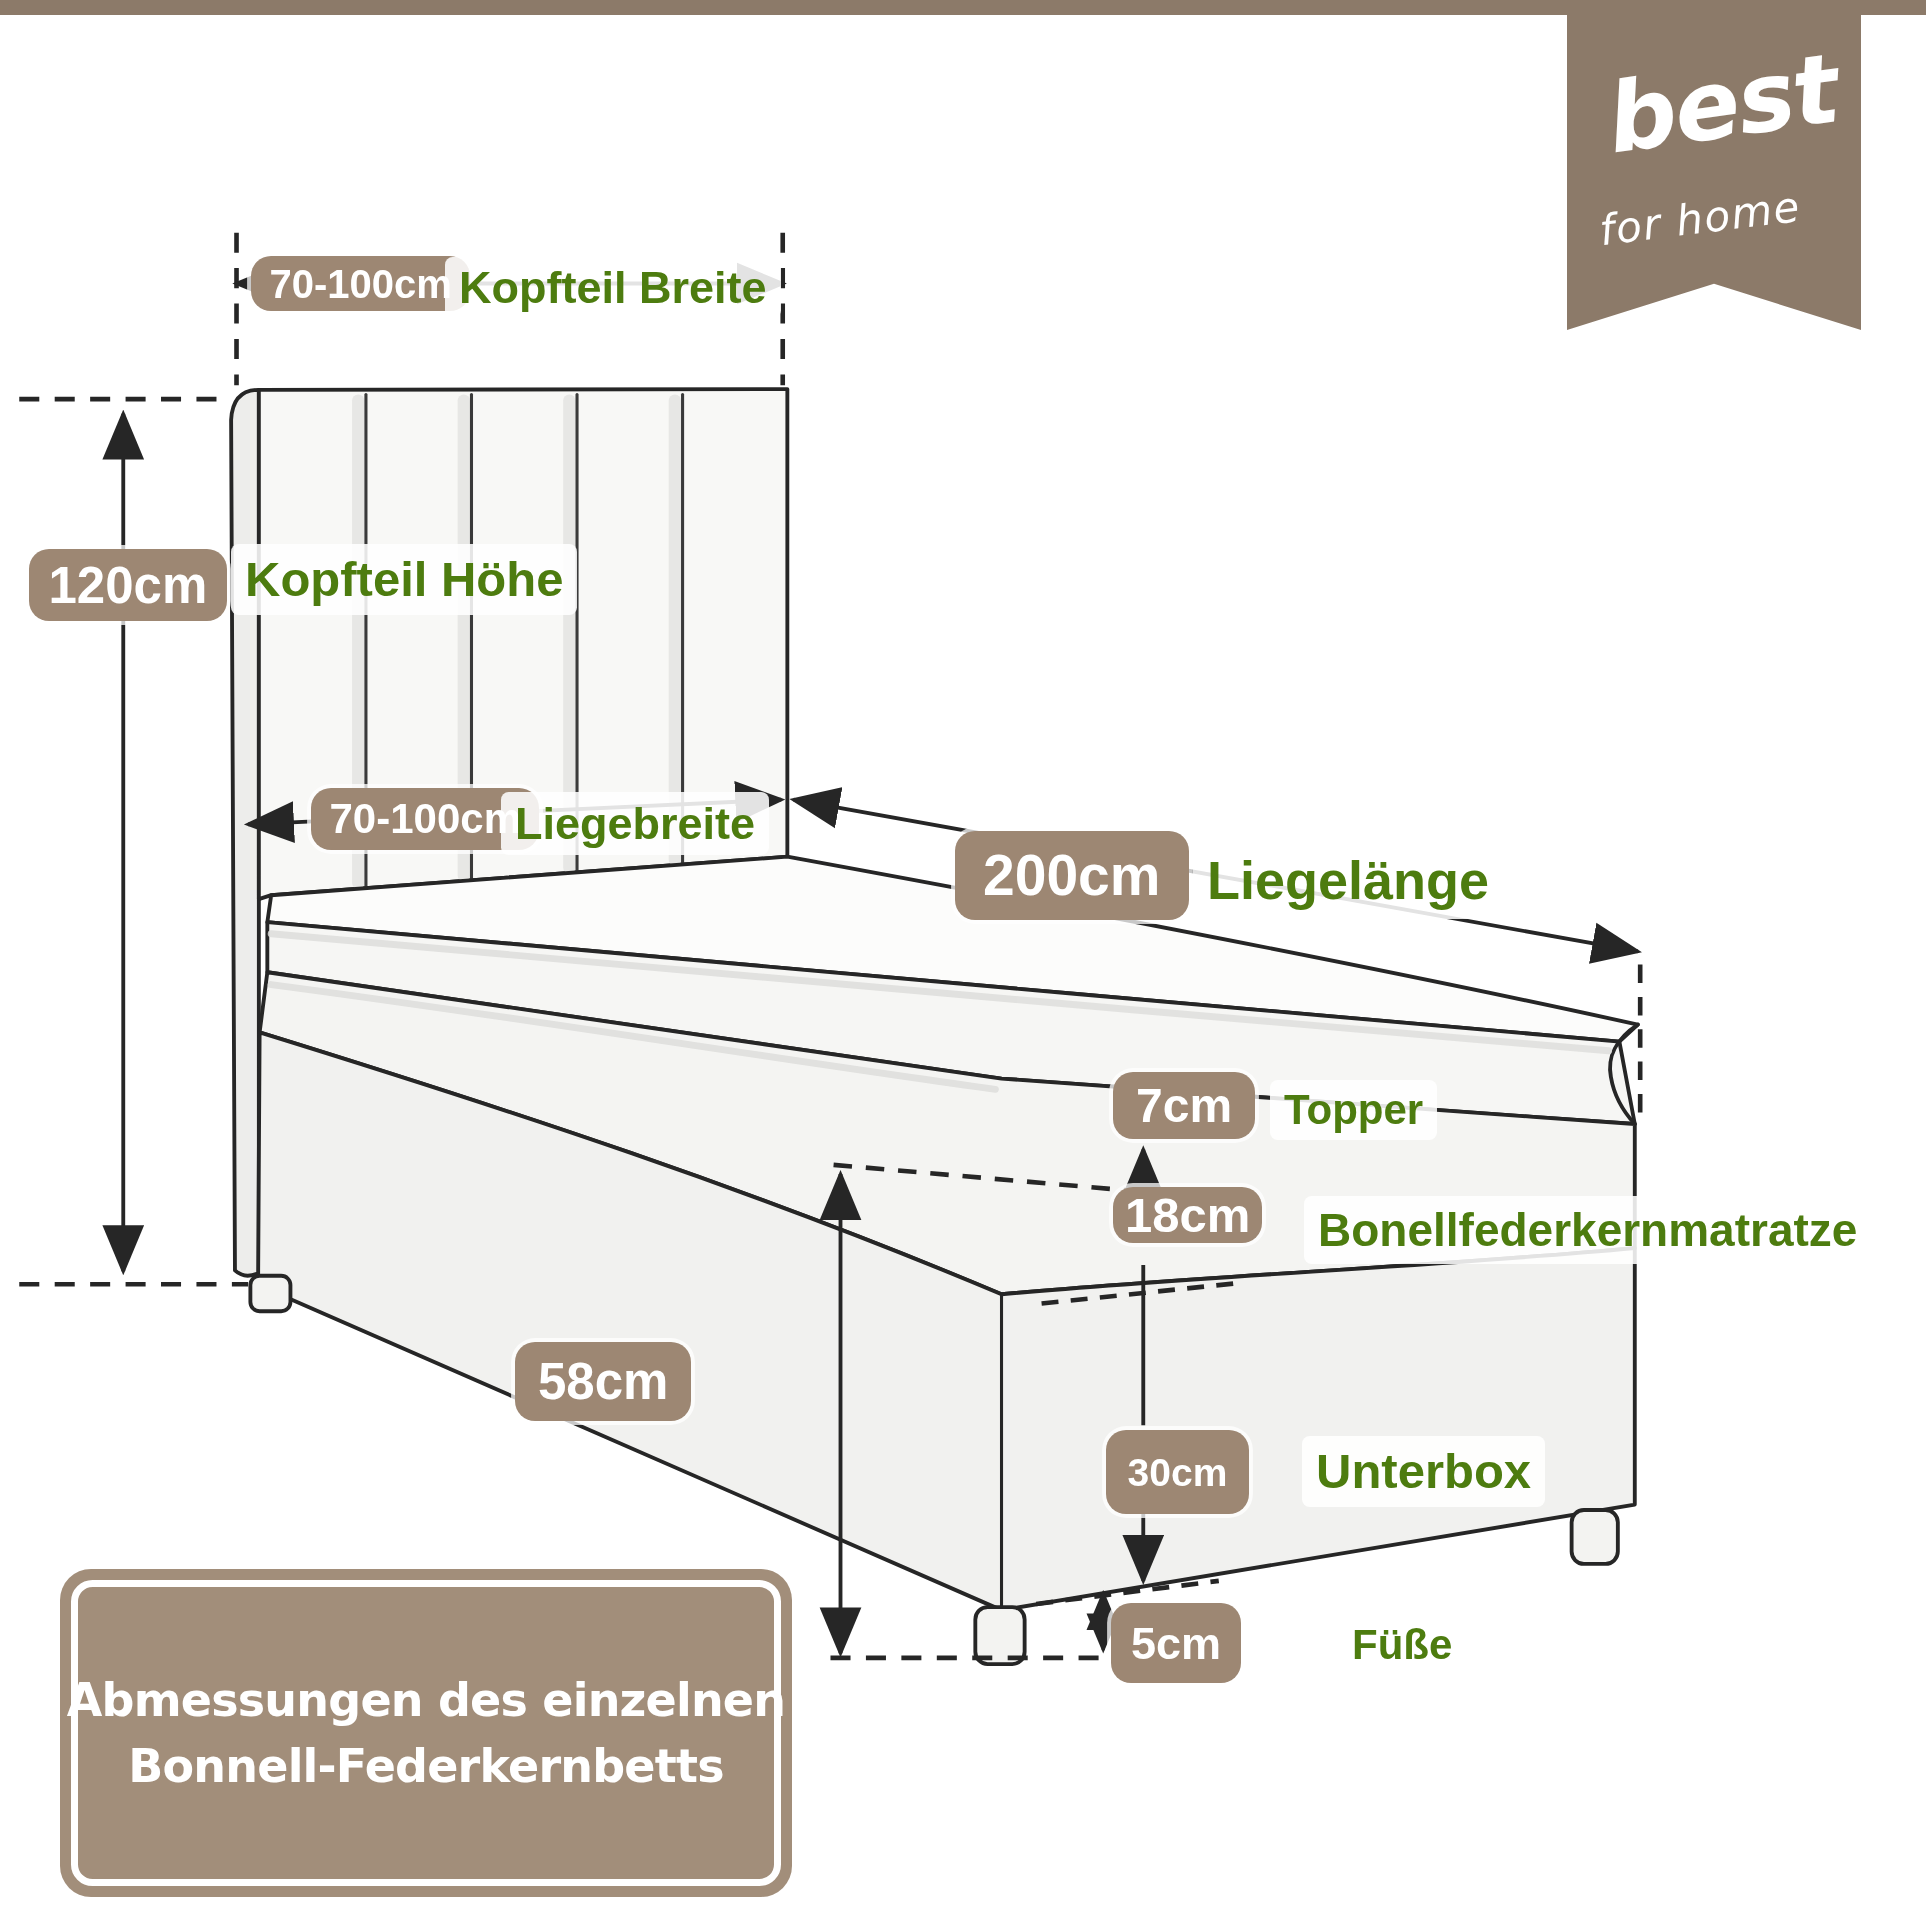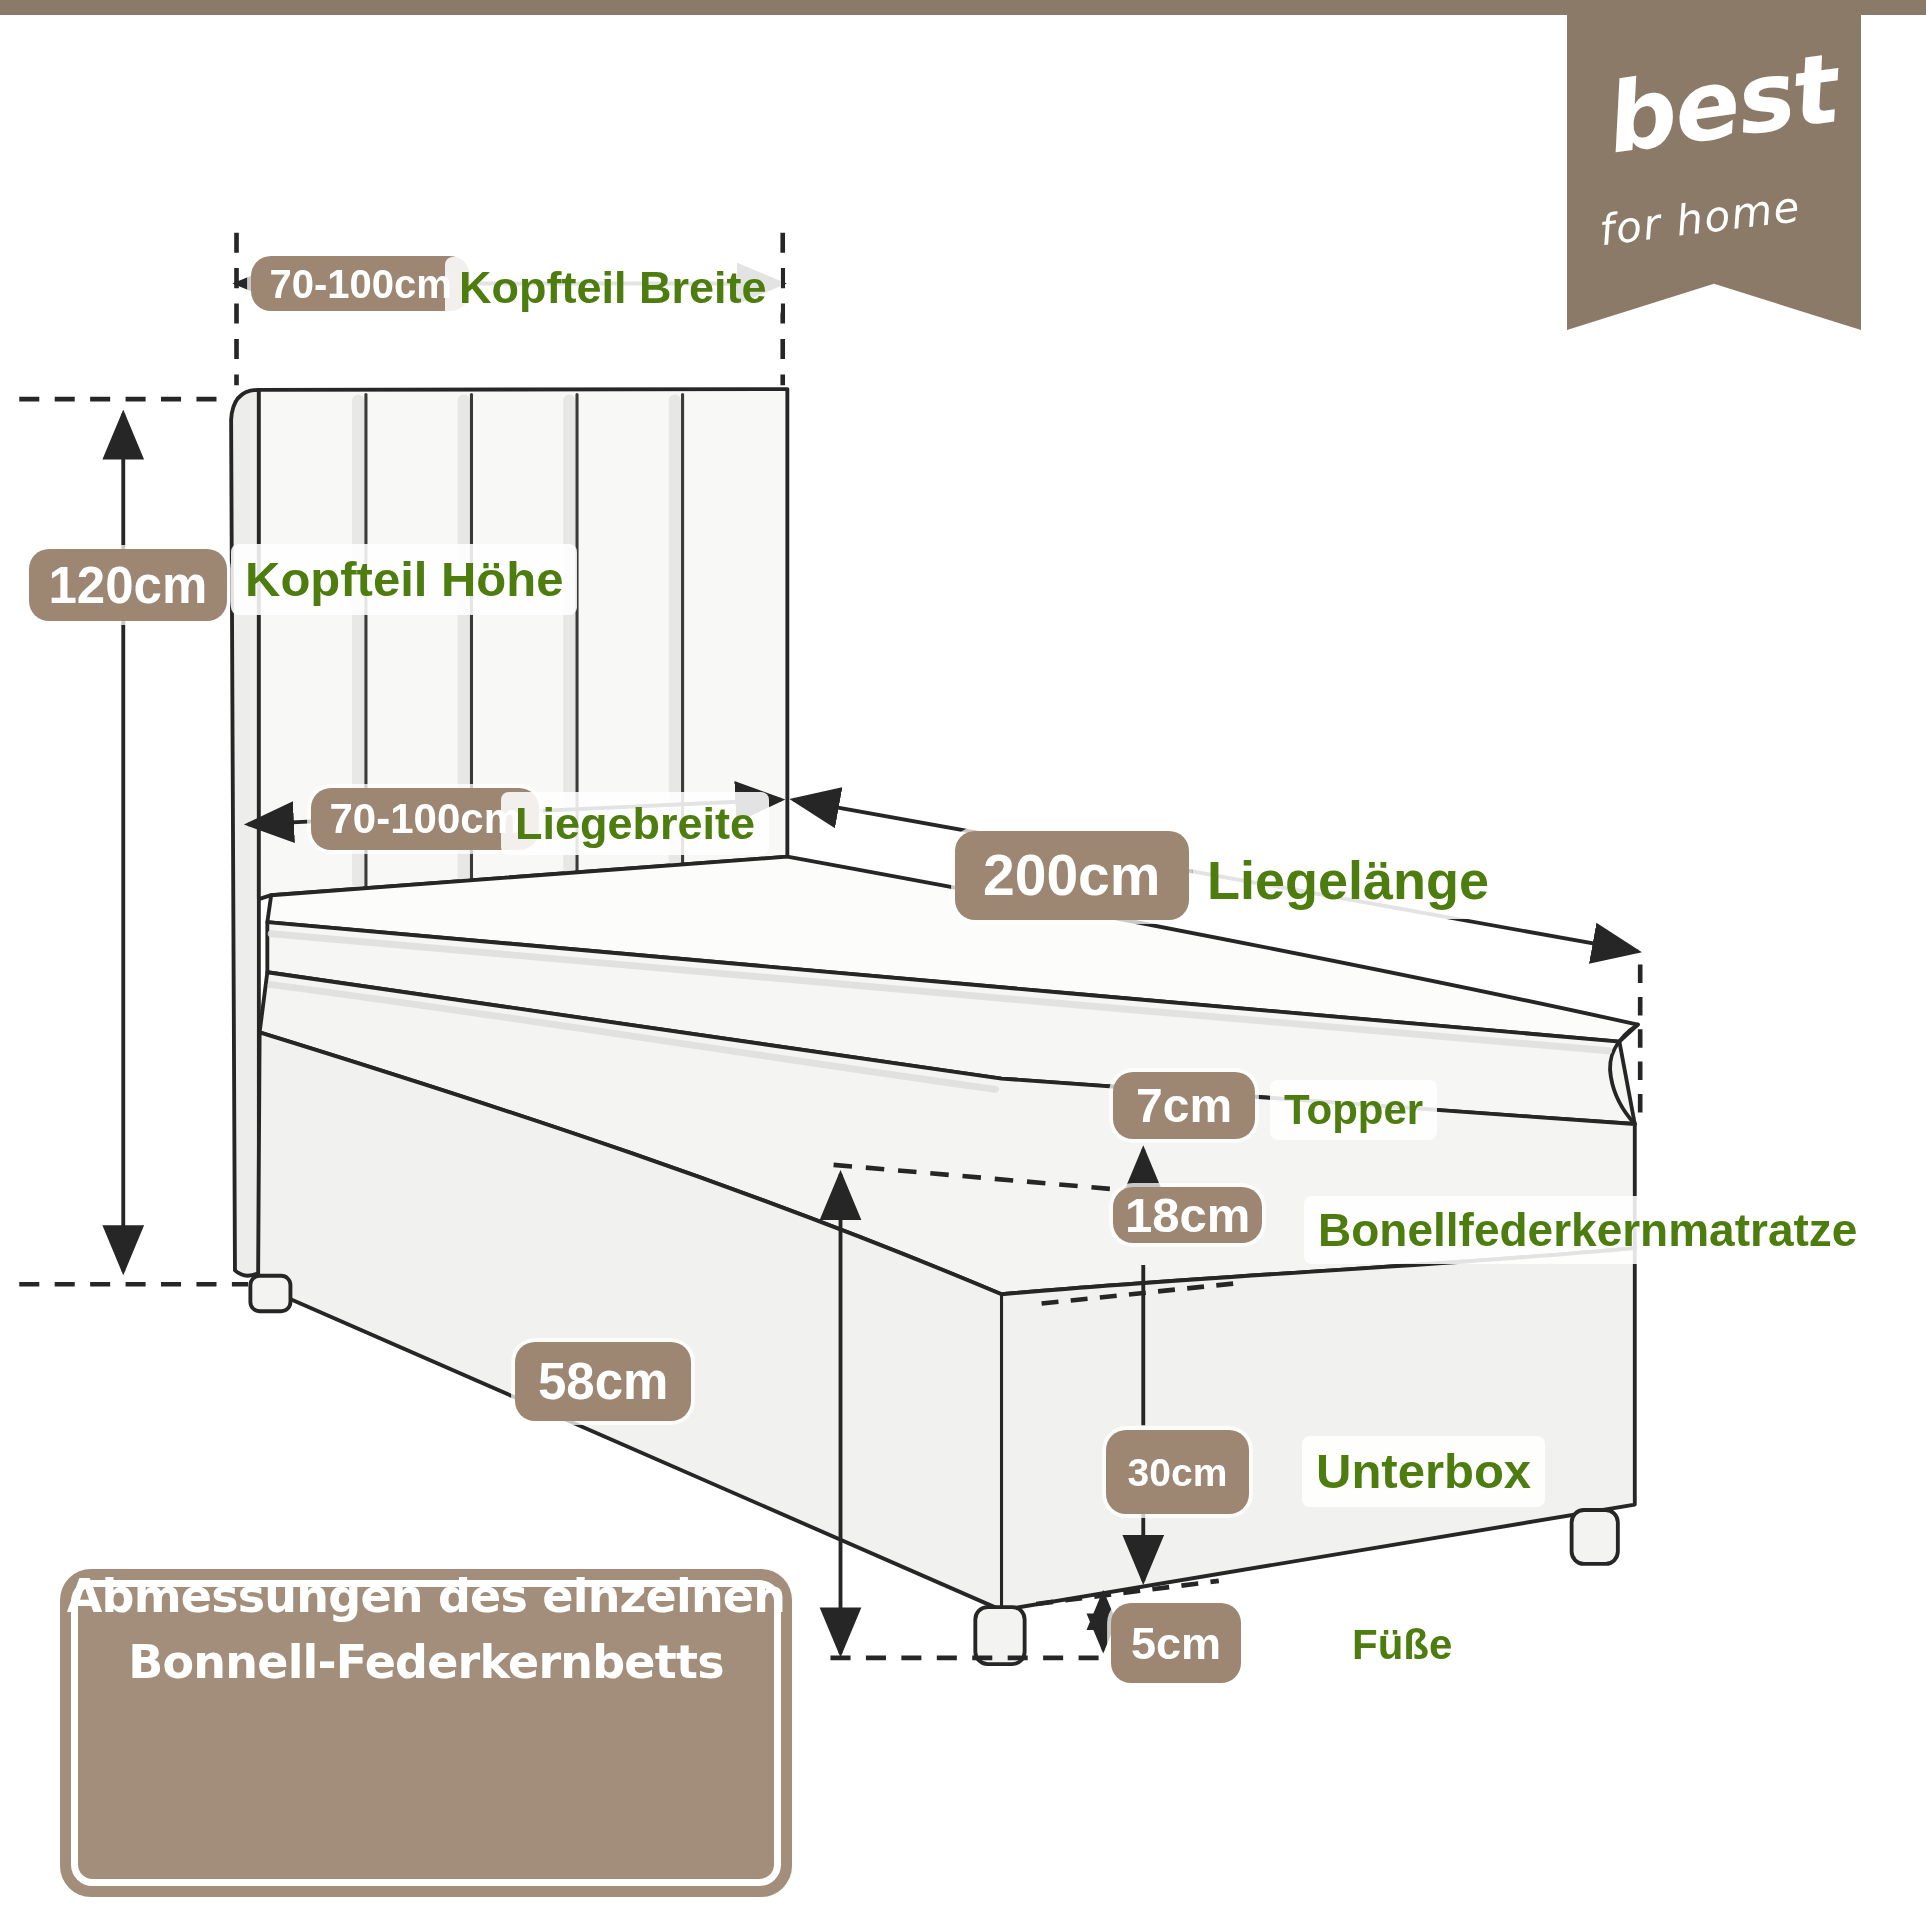--- a/index.html
+++ b/index.html
@@ -49,21 +49,21 @@
   #infobox{
     position:absolute;left:60px;top:1569px;width:732px;height:328px;
     background:var(--box-brown);border-radius:31px;
   }
   #infobox:after{
     content:"";position:absolute;left:10.8px;top:10.8px;right:10.8px;bottom:10.8px;
     border:7px solid #ffffff;border-radius:21.6px;pointer-events:none;
   }
   #infobox .boxtext{
     position:relative;z-index:2;height:100%;display:flex;flex-direction:column;
-    align-items:center;justify-content:flex-start;gap:12.3px;
+    align-items:center;justify-content:center;gap:12.3px;
     font-family:"DejaVu Sans",sans-serif;font-weight:bold;color:#ffffff;
     font-size:46px;letter-spacing:-0.8px;white-space:nowrap;
   }
 </style>
 </head>
 <body>
 
 <div id="stage">
 
   <div id="topbar"></div>

